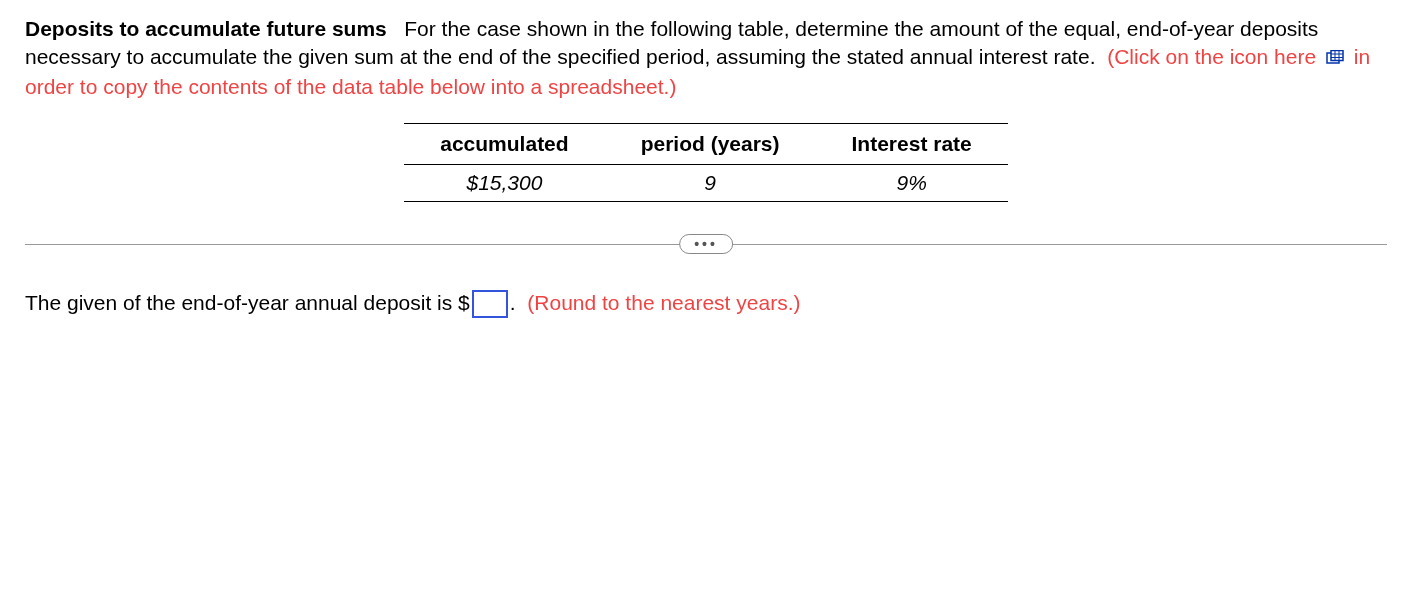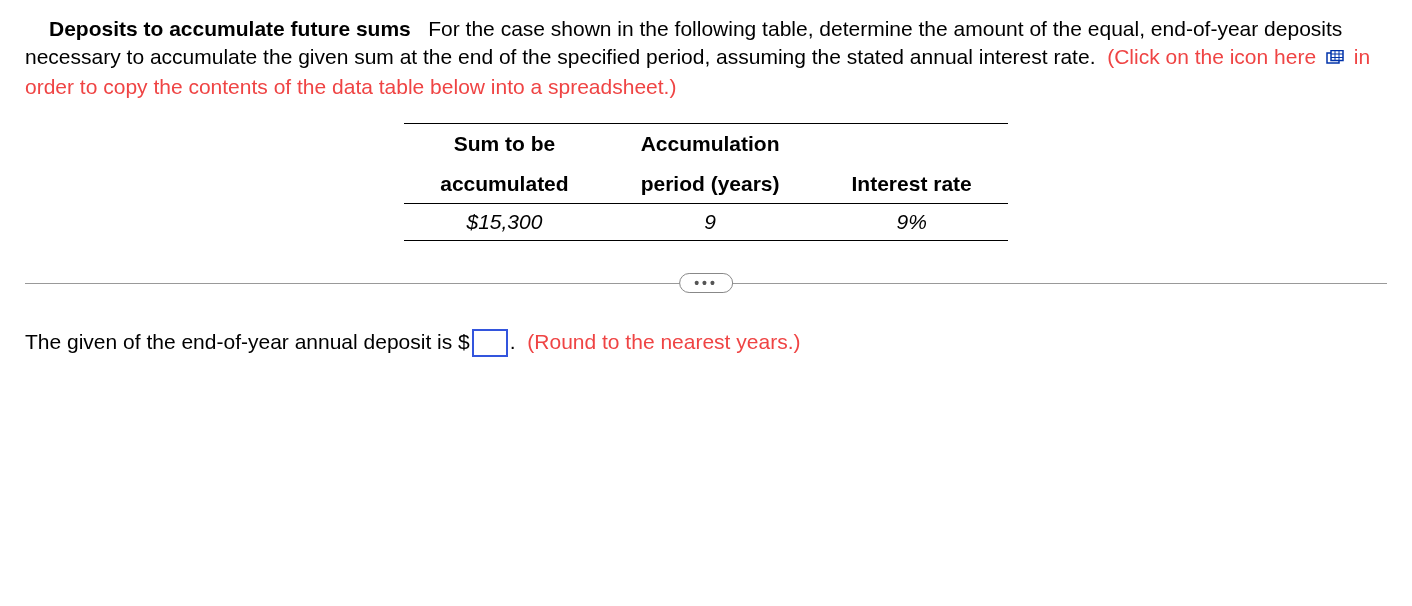--- a/index.html
+++ b/index.html
@@ -14,21 +14,20 @@
       padding: 15px 25px;
       width: 1412px;
       background: #fff;
     }
     .problem-text {
       line-height: 1.35;
       margin-bottom: 22px;
     }
     .bold {
       font-weight: bold;
-      margin-left: 24px;
     }
     .blue-text {
       color: #ef4444;
     }
     .copy-icon {
       display: inline-block;
       vertical-align: middle;
       margin: 0 4px;
       cursor: pointer;
     }
@@ -111,25 +110,20 @@
         <line x1="9" y1="0.5" x2="9" y2="10.5" stroke="#0033aa" stroke-width="1"></line>
         <line x1="13" y1="0.5" x2="13" y2="10.5" stroke="#0033aa" stroke-width="1"></line>
         <line x1="5" y1="7.5" x2="17" y2="7.5" stroke="#0033aa" stroke-width="1"></line>
       </svg></span>
   <span class="blue-text">in order to copy the contents of the data table below into a spreadsheet.)</span>
 </div>
 
 <table class="data-table">
   <thead>
     <tr>
-      <th>Sum to be</th>
-      <th>Accumulation</th>
-      <th></th>
-    </tr>
-    <tr>
       <th>accumulated</th>
       <th>period (years)</th>
       <th>Interest rate</th>
     </tr>
   </thead>
   <tbody>
     <tr>
       <td>$15,300</td>
       <td>9</td>
       <td>9%</td>

